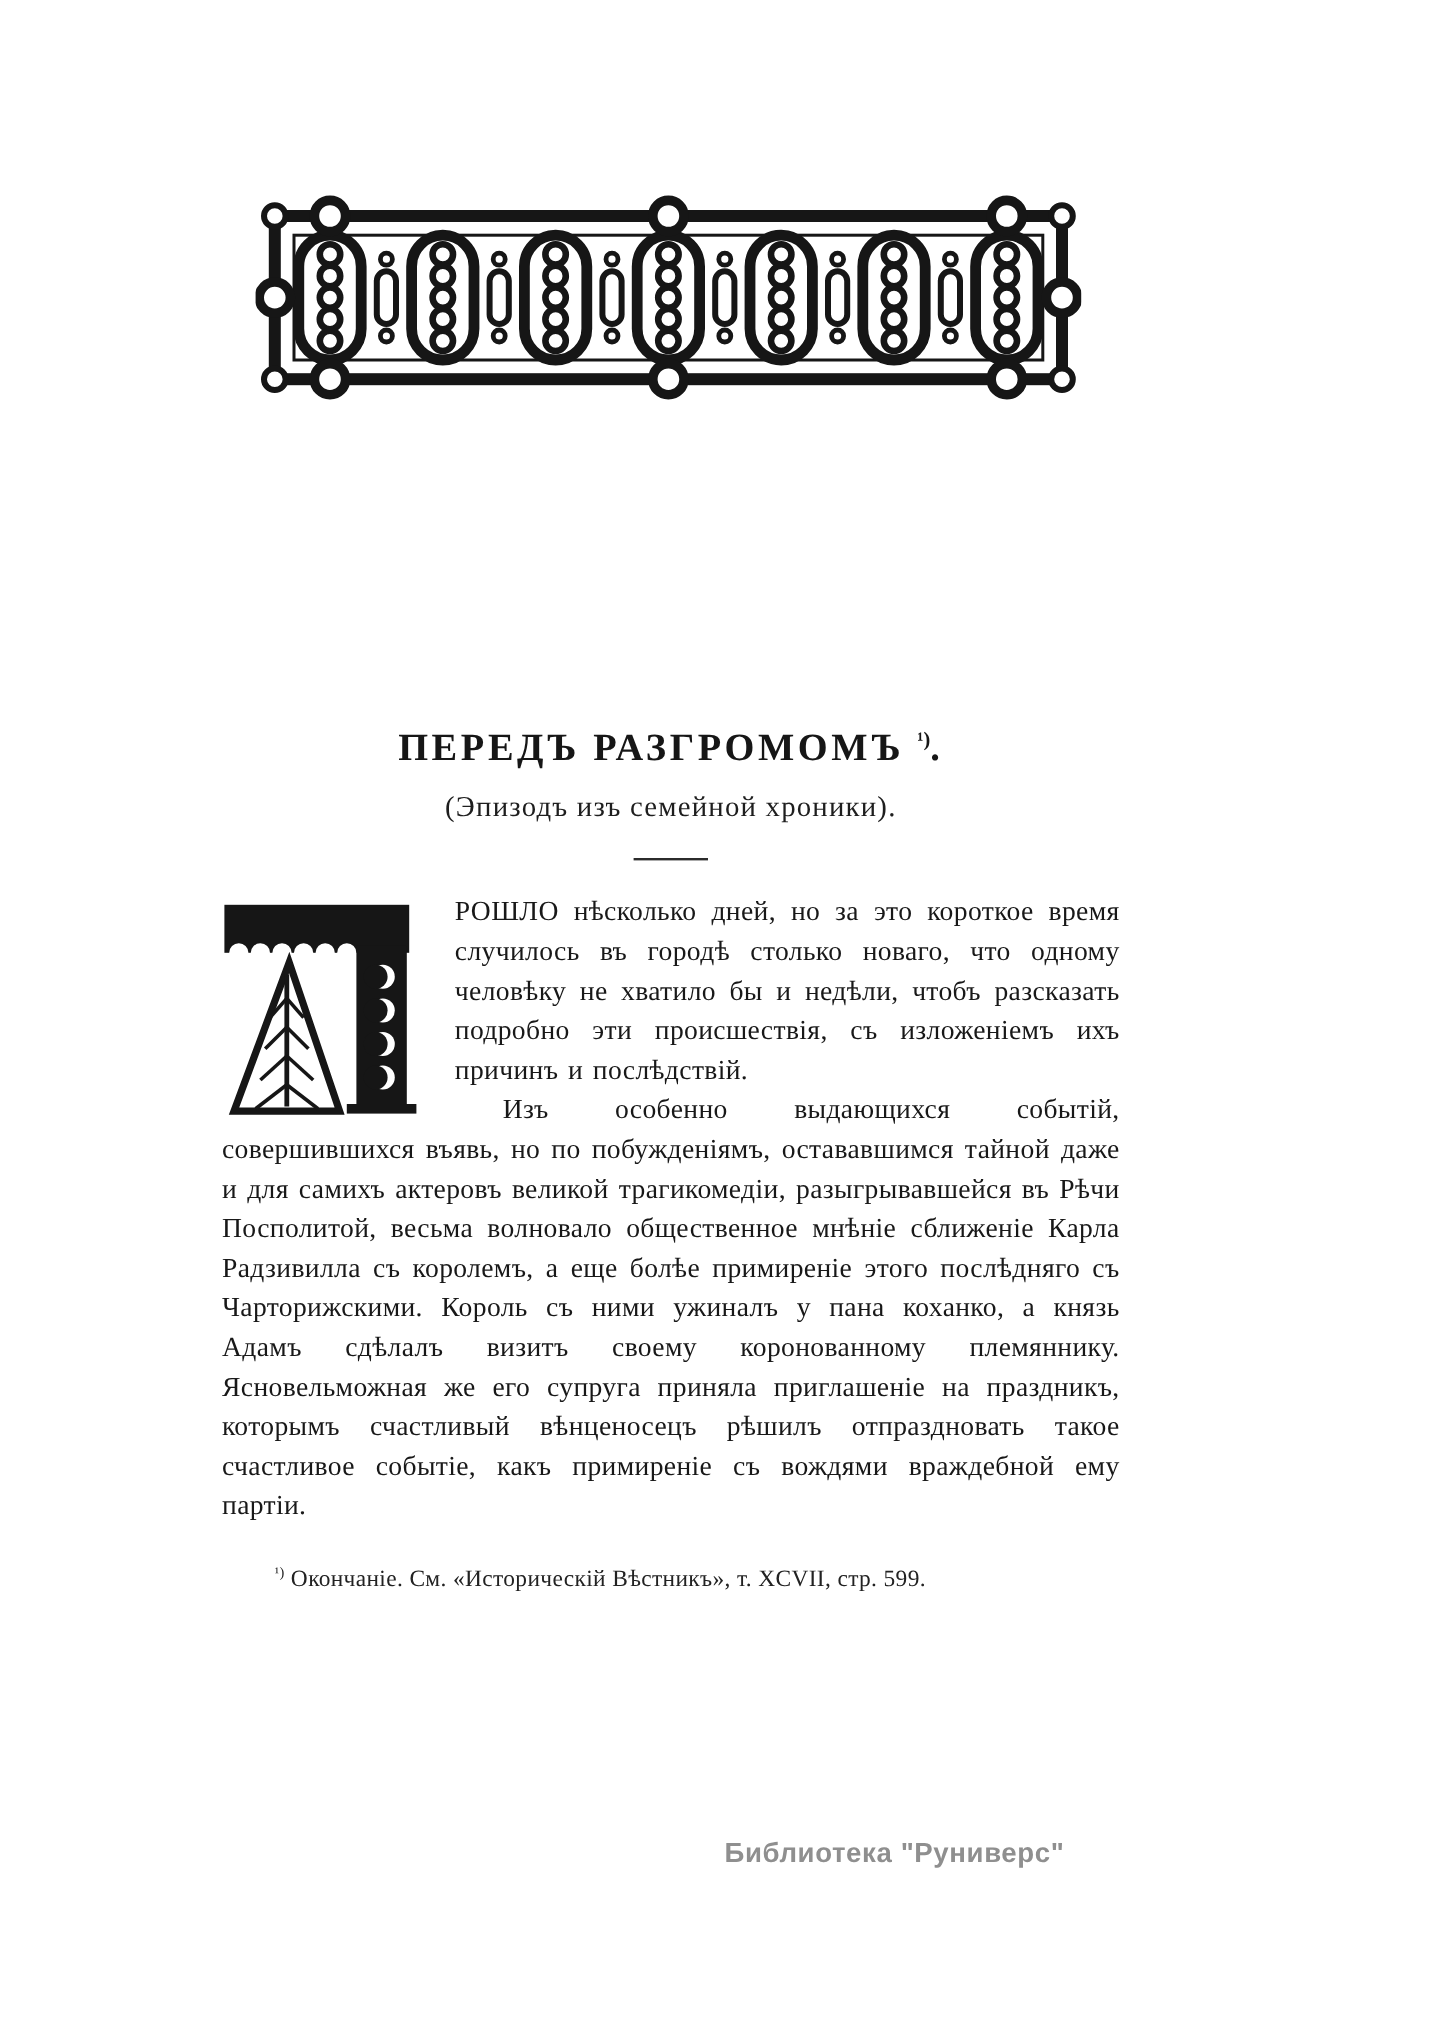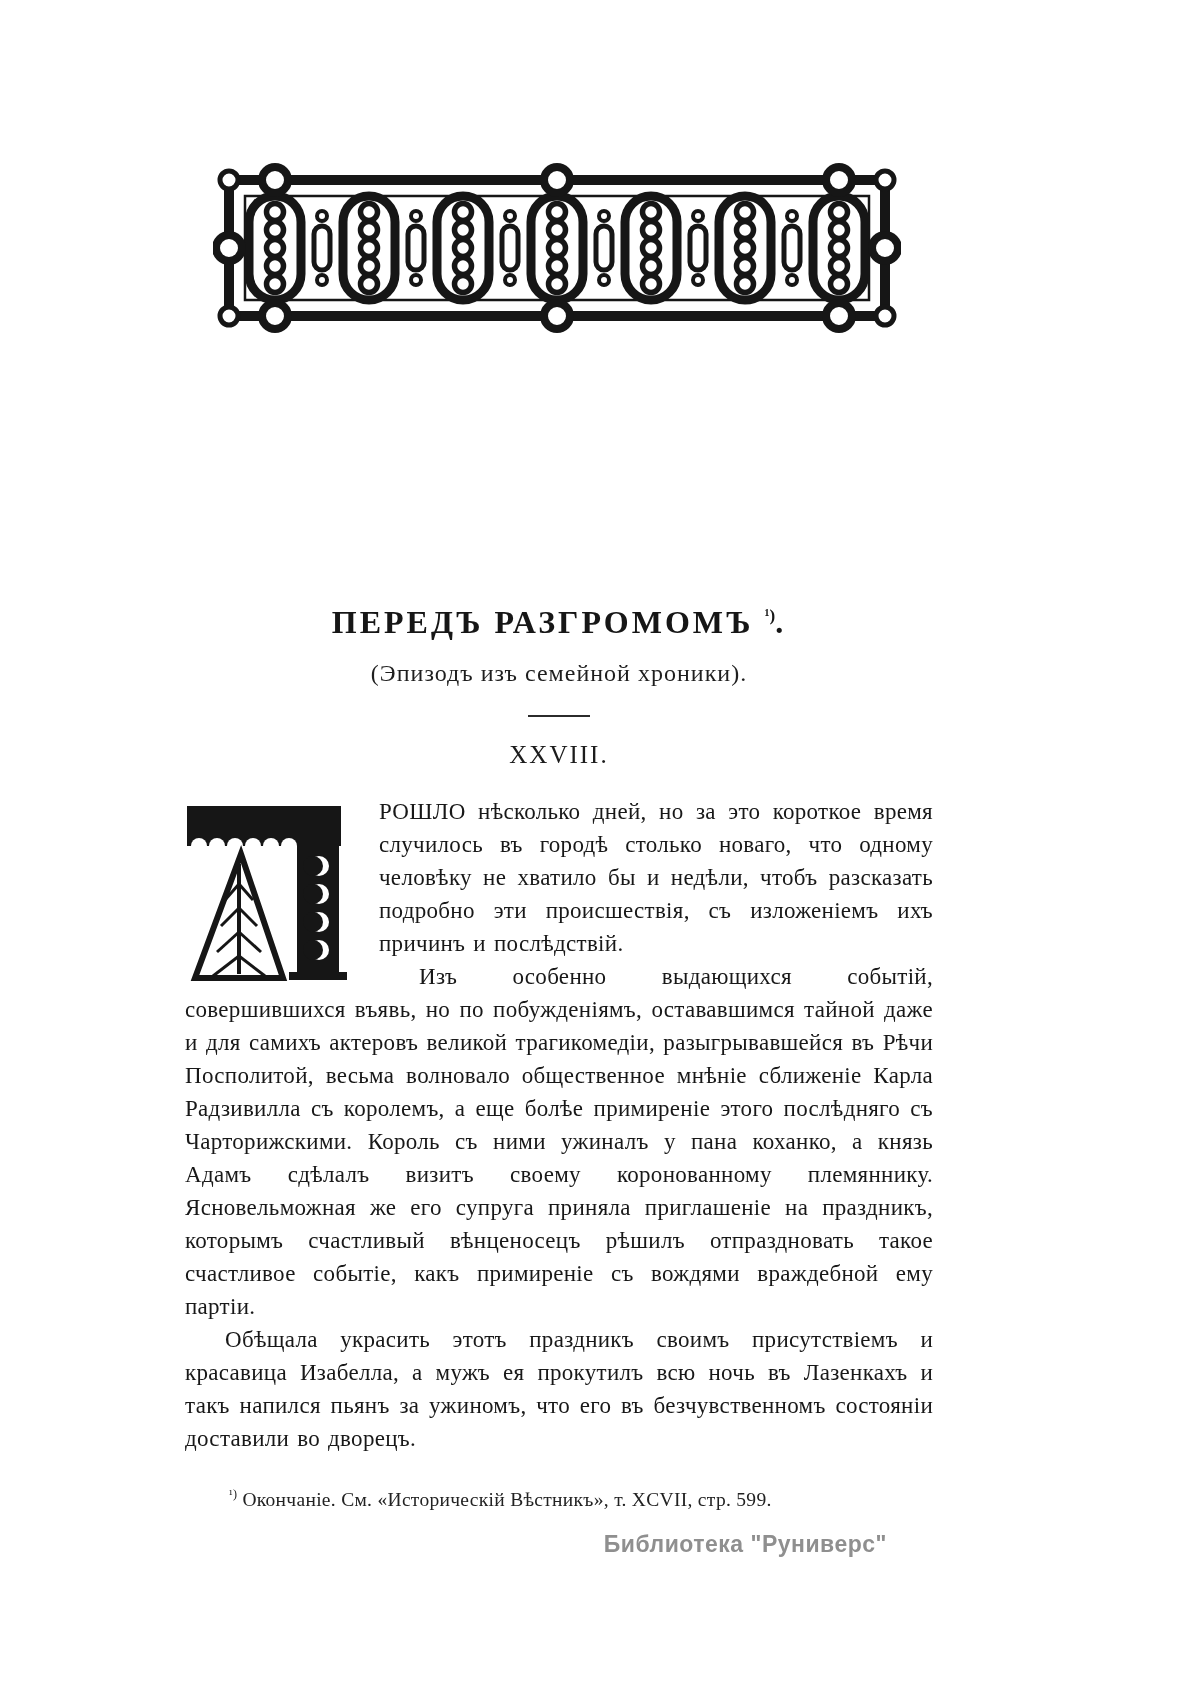--- a/index.html
+++ b/index.html
@@ -145,21 +145,20 @@
         <use href="#ring-sm" x="672" y="158"></use>
       </svg>
     </div>
 
     <h1 class="title"><span>ПЕРЕДЪ РАЗГРОМОМЪ</span> <sup>¹)</sup><span>.</span></h1>
 
     <div class="subtitle">(Эпизодъ изъ семейной хроники).</div>
 
     <div class="divider"></div>
 
-    <div class="chapter">XXVIII.</div>
 
     <div class="body">
       <span class="dropcap-illustration">
         <svg viewBox="0 0 178 186" width="178" height="186" xmlns="http://www.w3.org/2000/svg">
           <rect x="2" y="6" width="154" height="40" fill="#161616"></rect>
           <g fill="#ffffff">
             <circle cx="14" cy="46" r="8"></circle>
               <circle cx="32" cy="46" r="8"></circle>
               <circle cx="50" cy="46" r="8"></circle>
             <circle cx="68" cy="46" r="8"></circle>
@@ -187,21 +186,20 @@
             <line x1="54" y1="132" x2="32" y2="152"></line>
               <line x1="54" y1="132" x2="76" y2="152"></line>
             <line x1="54" y1="156" x2="28" y2="176"></line>
               <line x1="54" y1="156" x2="80" y2="176"></line>
           </g>
           <rect x="104" y="172" width="58" height="8" fill="#161616"></rect>
         </svg>
       </span>
       <p class="para">РОШЛО нѣсколько дней, но за это короткое время случилось въ городѣ столько новаго, что одному человѣку не хватило бы и недѣли, чтобъ разсказать подробно эти происшествія, съ изложеніемъ ихъ причинъ и послѣдствій.</p>
       <p class="para indent">Изъ особенно выдающихся событій, совершившихся въявь, но по побужденіямъ, остававшимся тайной даже и для самихъ актеровъ великой трагикомедіи, разыгрывавшейся въ Рѣчи Посполитой, весьма волновало общественное мнѣніе сближеніе Карла Радзивилла съ королемъ, а еще болѣе примиреніе этого послѣдняго съ Чарторижскими. Король съ ними ужиналъ у пана коханко, а князь Адамъ сдѣлалъ визитъ своему коронованному племяннику. Ясновельможная же его супруга приняла приглашеніе на праздникъ, которымъ счастливый вѣнценосецъ рѣшилъ отпраздновать такое счастливое событіе, какъ примиреніе съ вождями враждебной ему партіи.</p>
-      <p class="para indent">Обѣщала украсить этотъ праздникъ своимъ присутствіемъ и красавица Изабелла, а мужъ ея прокутилъ всю ночь въ Лазенкахъ и такъ напился пьянъ за ужиномъ, что его въ безчувственномъ состояніи доставили во дворецъ.</p>
     </div>
 
     <p class="footnote"><sup>¹)</sup> <span>Окончаніе. См. «Историческій Вѣстникъ», т. XCVII, стр. 599.</span></p>
 
   </div>
 
   <div class="watermark">Библиотека "Руниверс"</div>
 </div>
 
 </body></html>

